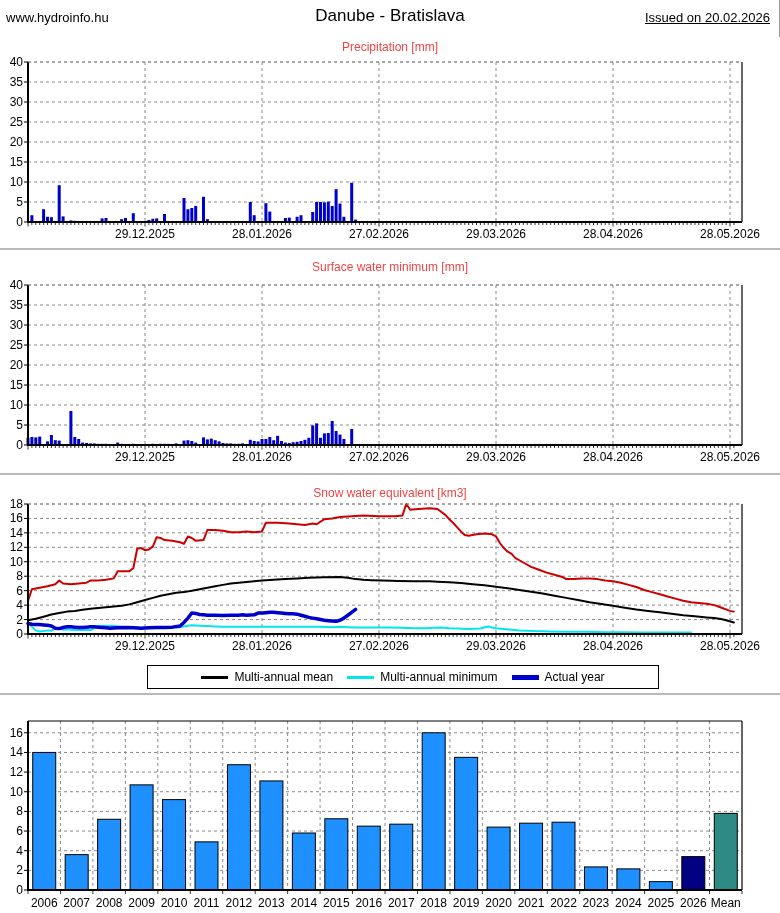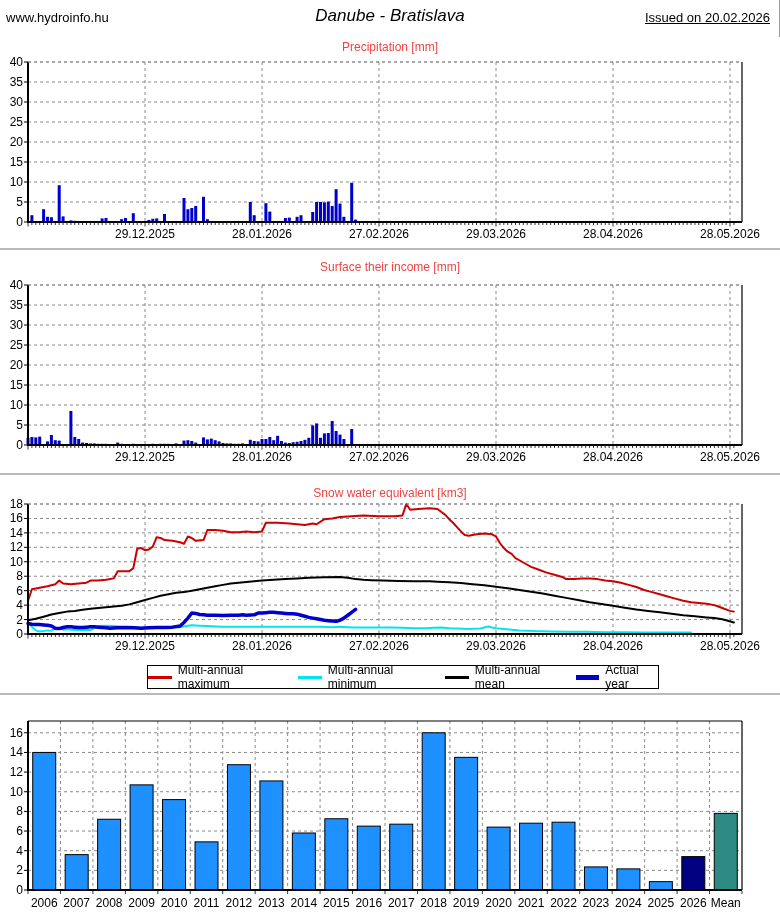--- a/index.html
+++ b/index.html
@@ -1,19 +1,19 @@
 <!DOCTYPE html>
 <html><head>
 <meta charset="utf-8">
 <style>
   html,body{margin:0;padding:0;background:#fff;}
   #page{position:relative;width:780px;height:913px;background:#fff;overflow:hidden;
         font-family:"Liberation Sans",sans-serif;color:#000;}
   .hdr-site{position:absolute;left:6px;top:10px;font-size:13px;}
-  .hdr-title{position:absolute;left:0;top:6px;width:100%;text-align:center;font-size:17px;font-style:italic;}
+  .hdr-title{position:absolute;left:0;top:6px;width:100%;text-align:center;font-size:17px;}
   .hdr-issued{position:absolute;right:10px;top:10px;font-size:13px;text-decoration:underline;}
   .panel{position:absolute;left:0;width:780px;background:#fff;}
   .sep{border-top:2px solid #b9b9b9;}
   .ctitle{position:absolute;left:0;width:100%;text-align:center;font-size:12px;color:#ef4444;}
   .panel svg{position:absolute;left:0;top:0;}
   .legend{position:absolute;left:147px;top:190px;width:510px;height:22px;border:1px solid #000;
           display:flex;align-items:center;justify-content:center;gap:14px;font-size:12px;background:#fff;}
   .legend .li{display:inline-flex;align-items:center;}
   .legend .sw{display:inline-block;width:27px;margin-right:6px;}
   .page-edge{position:absolute;right:0;top:0;width:1px;height:100%;background:#9a9a9a;}
@@ -294,21 +294,21 @@
         <rect x="350.2" y="145.8" width="3" height="39.19999999999999" fill="#0000cd"></rect>
         <rect x="354.09999999999997" y="182.6" width="3" height="2.4000000000000057" fill="#0000cd"></rect>
         <line x1="742" y1="25" x2="742" y2="185" stroke="#000" stroke-width="1.2"></line>
         <line x1="28" y1="25" x2="28" y2="186" stroke="#000" stroke-width="2"></line>
         <line x1="27" y1="185" x2="742" y2="185" stroke="#000" stroke-width="2"></line>
         <line x1="28" y1="25" x2="742" y2="25" stroke="#8a8a8a" stroke-width="1" stroke-dasharray="3,3"></line>
       </svg>
   </div>
 
   <div class="panel sep" id="p1" style="top:248px;height:225px;">
-    <div class="ctitle" style="top:10px;">Surface their income [mm]</div>
+    <div class="ctitle" style="top:10px;">Surface water minimum [mm]</div>
     <svg width="780" height="227">
         <text x="23" y="199" text-anchor="end" font-size="12" font-family="&quot;Liberation Sans&quot;,sans-serif" fill="#000">0</text>
         <line x1="24" y1="195" x2="28" y2="195" stroke="#000" stroke-width="1"></line>
         <line x1="28" y1="175" x2="742" y2="175" stroke="#8a8a8a" stroke-width="1" stroke-dasharray="3,3"></line>
         <text x="23" y="179" text-anchor="end" font-size="12" font-family="&quot;Liberation Sans&quot;,sans-serif" fill="#000">5</text>
         <line x1="24" y1="175" x2="28" y2="175" stroke="#000" stroke-width="1"></line>
         <line x1="28" y1="155" x2="742" y2="155" stroke="#8a8a8a" stroke-width="1" stroke-dasharray="3,3"></line>
         <text x="23" y="159" text-anchor="end" font-size="12" font-family="&quot;Liberation Sans&quot;,sans-serif" fill="#000">10</text>
         <line x1="24" y1="155" x2="28" y2="155" stroke="#000" stroke-width="1"></line>
         <line x1="28" y1="135" x2="742" y2="135" stroke="#8a8a8a" stroke-width="1" stroke-dasharray="3,3"></line>
@@ -828,30 +828,26 @@
         <polyline points="28,147.44444444444446 31.9,151.77777777777777 35.8,155.38888888888889 39.7,156.47222222222223 43.6,156.11111111111111 47.5,155.38888888888889 51.4,155.75 55.3,153.22222222222223 59.2,153.22222222222223 63.1,154.66666666666666 67,154.30555555555554 74.8,155.02777777777777 82.6,154.66666666666666 90.4,155.02777777777777 98.2,151.05555555555554 106,150.69444444444446 113.8,151.05555555555554 121.6,151.77777777777777 129.39999999999998,152.5 137.2,152.5 145,152.86111111111111 156.7,152.5 168.4,152.5 180.1,152.13888888888889 187.9,150.69444444444446 191.79999999999998,150.33333333333334 199.6,150.69444444444446 207.4,151.05555555555554 215.2,151.41666666666666 223,151.77777777777777 242.5,151.77777777777777 262,151.77777777777777 281.5,151.77777777777777 301,151.77777777777777 320.5,151.77777777777777 332.2,152.13888888888889 340,151.77777777777777 347.8,152.13888888888889 355.59999999999997,152.5 367.3,152.5 379,152.5 390.7,152.5 402.4,152.86111111111111 414.09999999999997,153.22222222222223 425.8,153.22222222222223 433.59999999999997,152.86111111111111 441.4,152.5 449.2,153.22222222222223 457,153.58333333333334 468.7,153.94444444444446 480.4,153.58333333333334 488.2,151.41666666666666 492.09999999999997,152.5 496,153.22222222222223 503.8,153.94444444444446 511.59999999999997,154.66666666666666 519.4,155.38888888888889 527.2,155.75 535,156.11111111111111 550.6,156.47222222222223 566.1999999999999,156.83333333333334 585.6999999999999,156.83333333333334 605.1999999999999,157.19444444444446 624.6999999999999,157.19444444444446 644.1999999999999,157.4111111111111 663.6999999999999,157.55555555555554 691,157.55555555555554" fill="none" stroke="#00e5ee" stroke-width="2" stroke-linejoin="round" stroke-linecap="round"></polyline>
         <polyline points="28,145.27777777777777 35.8,143.83333333333334 43.6,141.66666666666666 51.4,139.5 59.2,138.05555555555554 67,136.61111111111111 74.8,135.88888888888889 82.6,134.80555555555554 90.4,133.72222222222223 98.2,133 106,132.27777777777777 113.8,131.55555555555554 121.6,130.83333333333334 129.39999999999998,129.38888888888889 137.2,127.22222222222223 145,125.05555555555556 152.8,122.88888888888889 160.6,120.72222222222223 168.4,119.27777777777777 176.2,117.83333333333334 184,117.11111111111111 191.79999999999998,115.66666666666666 199.6,114.22222222222223 207.4,112.77777777777777 215.2,111.33333333333334 223,109.88888888888889 230.79999999999998,108.44444444444444 238.6,107.72222222222223 246.4,107 254.2,106.27777777777777 262,105.55555555555556 273.7,104.83333333333334 285.4,104.11111111111111 297.09999999999997,103.38888888888889 308.8,102.66666666666666 324.4,102.30555555555556 340,101.94444444444444 347.8,102.66666666666666 355.59999999999997,104.11111111111111 363.4,104.83333333333334 371.2,105.19444444444444 382.9,105.55555555555556 398.5,105.91666666666666 414.09999999999997,106.27777777777777 429.7,106.27777777777777 437.5,106.63888888888889 449.2,107.36111111111111 460.9,108.08333333333334 472.59999999999997,109.16666666666666 484.3,110.25 496,111.69444444444444 507.7,113.13888888888889 519.4,114.94444444444444 531.0999999999999,116.75 542.8,118.55555555555556 554.5,120.72222222222223 566.1999999999999,122.88888888888889 577.9,125.05555555555556 589.6,127.22222222222223 601.3,129.02777777777777 613,130.83333333333334 624.6999999999999,132.63888888888889 636.4,134.44444444444446 648.1,135.88888888888889 659.8,137.33333333333334 671.5,138.77777777777777 683.1999999999999,140.22222222222223 694.9,141.30555555555554 706.6,142.38888888888889 714.4,143.11111111111111 722.1999999999999,144.19444444444446 726.1,145.27777777777777 733.9,147.44444444444446" fill="none" stroke="#000000" stroke-width="2" stroke-linejoin="round" stroke-linecap="round"></polyline>
         <polyline points="28,148.52777777777777 31.9,149.25 35.8,149.61111111111111 39.7,149.61111111111111 43.6,149.97222222222223 47.5,150.33333333333334 51.4,151.05555555555554 55.3,153.22222222222223 59.2,153.58333333333334 63.1,152.5 67,151.77777777777777 70.9,151.77777777777777 74.8,152.13888888888889 78.69999999999999,152.5 82.6,152.5 86.5,152.13888888888889 90.4,151.77777777777777 94.3,151.77777777777777 98.2,152.13888888888889 102.1,152.5 106,152.86111111111111 109.89999999999999,153.22222222222223 117.7,152.86111111111111 125.5,152.5 133.3,152.86111111111111 141.1,153.22222222222223 148.89999999999998,152.86111111111111 156.7,152.5 164.5,152.5 172.29999999999998,152.13888888888889 180.1,151.05555555555554 184,147.44444444444446 187.9,143.11111111111111 191.79999999999998,138.05555555555554 195.7,138.41666666666666 199.6,139.5 203.5,139.86111111111111 207.4,140.22222222222223 215.2,140.22222222222223 223,140.58333333333334 230.79999999999998,140.22222222222223 238.6,140.22222222222223 242.5,139.86111111111111 246.4,140.22222222222223 254.2,139.86111111111111 258.1,138.05555555555554 262,138.05555555555554 265.9,137.69444444444446 269.79999999999995,137.33333333333334 273.7,137.33333333333334 277.6,137.69444444444446 281.5,138.05555555555554 285.4,138.41666666666666 289.3,138.77777777777777 293.2,138.77777777777777 297.09999999999997,139.13888888888889 301,140.22222222222223 304.9,141.30555555555554 308.8,142.38888888888889 312.7,143.11111111111111 316.59999999999997,143.83333333333334 320.5,144.55555555555554 324.4,145.27777777777777 328.3,145.63888888888889 332.2,146 336.09999999999997,146.36111111111111 340,145.27777777777777 343.9,143.11111111111111 347.8,140.22222222222223 351.7,137.33333333333334 355.59999999999997,134.44444444444446" fill="none" stroke="#0000cd" stroke-width="3.5" stroke-linejoin="round" stroke-linecap="round"></polyline>
         <line x1="742" y1="29" x2="742" y2="159" stroke="#000" stroke-width="1.2"></line>
         <line x1="28" y1="29" x2="28" y2="160" stroke="#000" stroke-width="2"></line>
         <line x1="27" y1="159" x2="742" y2="159" stroke="#000" stroke-width="2"></line>
         <line x1="28" y1="29" x2="742" y2="29" stroke="#8a8a8a" stroke-width="1" stroke-dasharray="3,3"></line>
       </svg>
     <div class="legend">
       <span class="li">
-          <span class="sw" style="background: rgb(204, 0, 0); height: 3px;"></span>
-          <span>Multi-annual maximum</span>
+          <span class="sw" style="background: rgb(0, 0, 0); height: 3px;"></span>
+          <span>Multi-annual mean</span>
         </span>
       <span class="li">
           <span class="sw" style="background: rgb(0, 229, 238); height: 3px;"></span>
           <span>Multi-annual minimum</span>
-        </span>
-      <span class="li">
-          <span class="sw" style="background: rgb(0, 0, 0); height: 3px;"></span>
-          <span>Multi-annual mean</span>
         </span>
       <span class="li">
           <span class="sw" style="background: rgb(0, 0, 205); height: 5px;"></span>
           <span>Actual year</span>
         </span>
     </div>
   </div>
 
   <div class="panel sep" id="p3" style="top:693px;height:220px;">
     <svg width="780" height="222">

